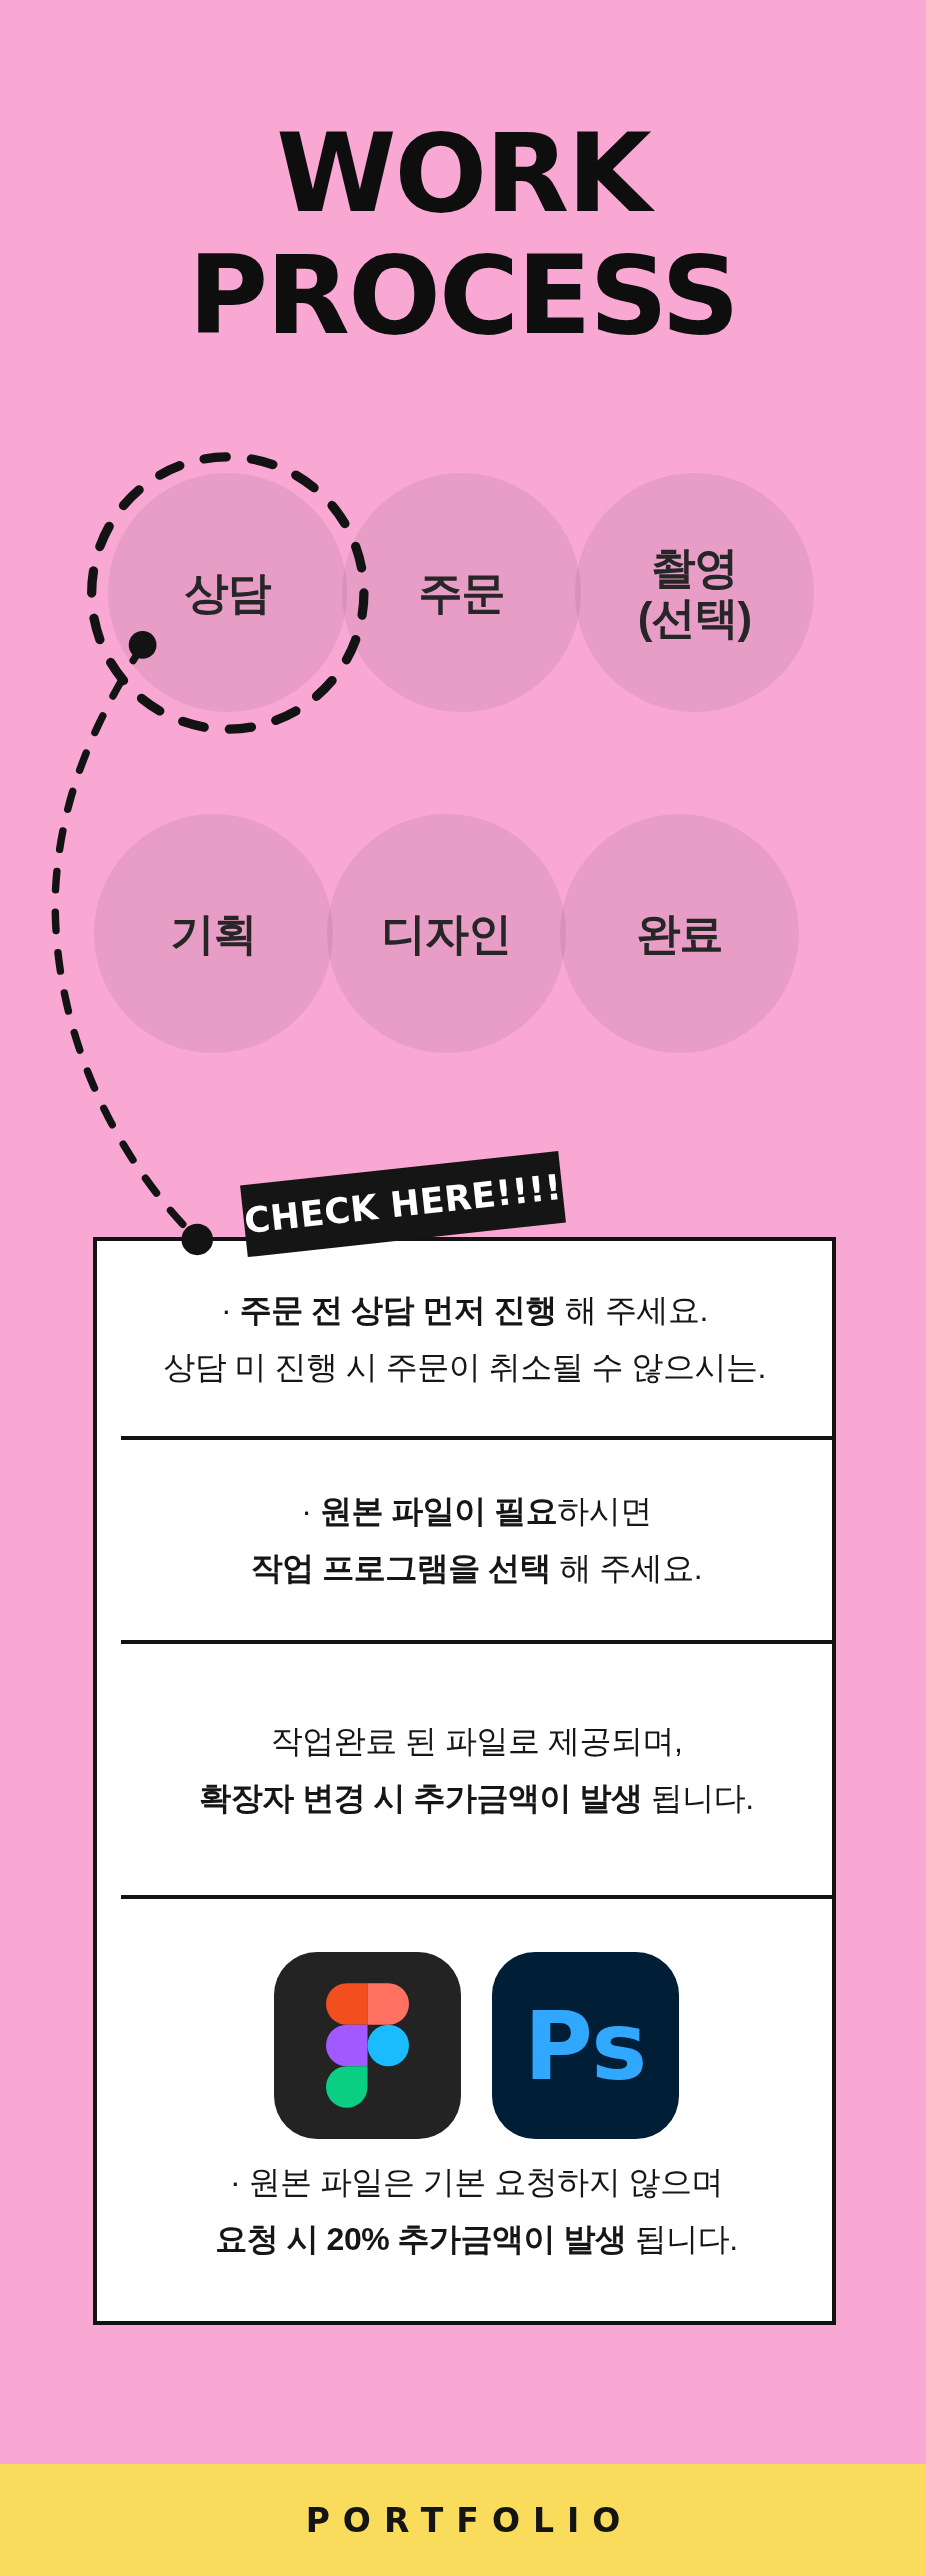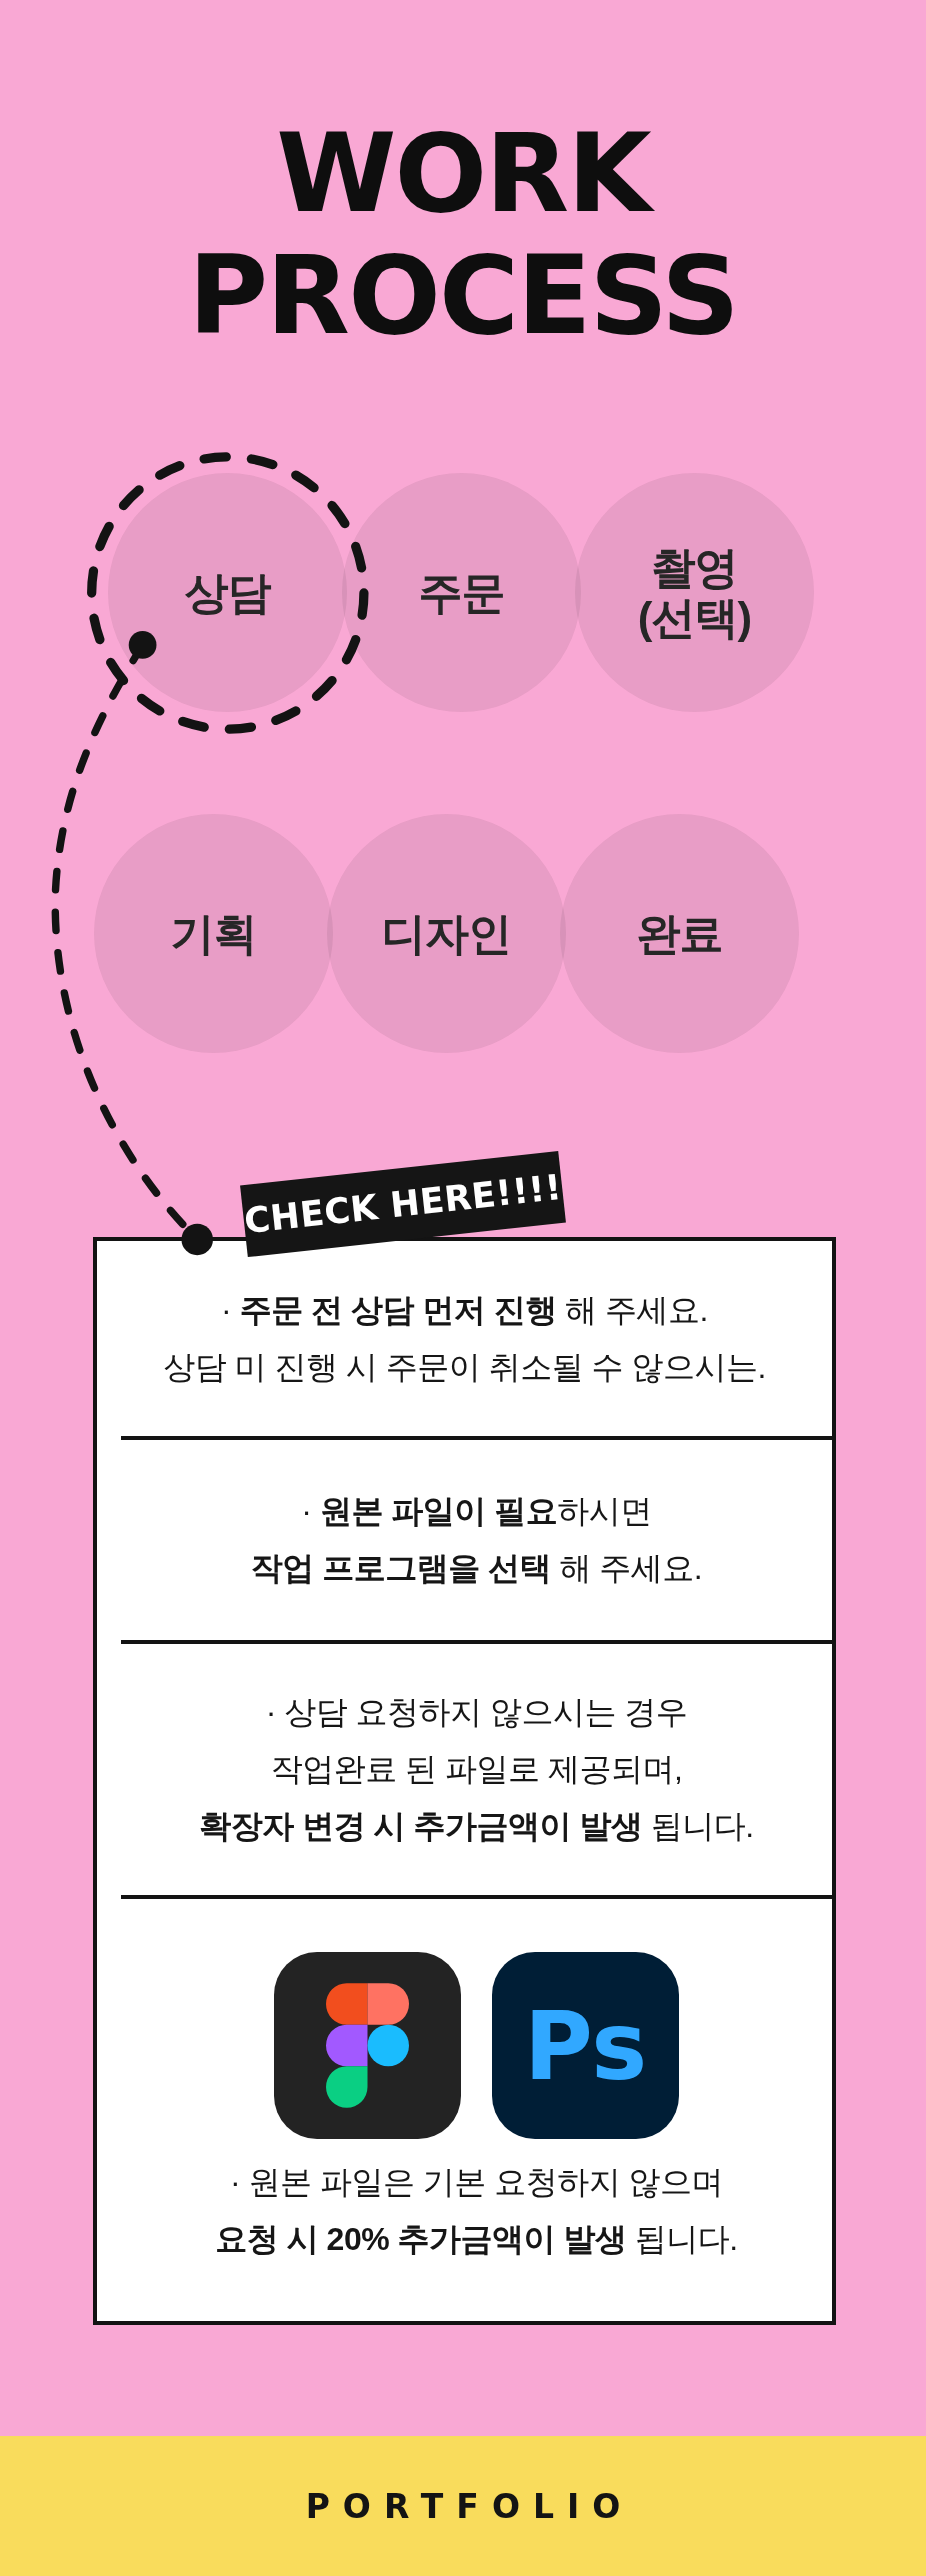--- a/index.html
+++ b/index.html
@@ -148,21 +148,21 @@
     line-height: 1;
     padding-top: 3.7px;
   }
 
   
   .footer {
     position: absolute;
     left: 0;
     bottom: 0;
     width: 100%;
-    height: 140px;
+    height: 112px;
     background: #f9dc5c;
     display: flex;
     align-items: center;
     justify-content: center;
     z-index: 3;
   }
   .footer span {
     font-family: "DejaVu Sans", sans-serif;
     font-size: 33px;
     font-weight: 700;
@@ -214,21 +214,20 @@
       <div class="note-line"><span>· </span><strong>주문 전 상담 먼저 진행</strong><span> 해 주세요.</span></div>
       <div class="note-line"><span>상담 미 진행 시 주문이 취소될 수 않으시는.</span><strong></strong><span></span></div>
     </div>
 
     <div class="note-section sec-2">
       <div class="note-line"><span>· </span><strong>원본 파일이 필요</strong><span>하시면</span></div>
       <div class="note-line"><span></span><strong>작업 프로그램을 선택</strong><span> 해 주세요.</span></div>
     </div>
 
     <div class="note-section sec-3">
-      <div class="note-line"><span>· 상담 요청하지 않으시는 경우</span><strong></strong><span></span></div>
       <div class="note-line"><span>작업완료 된 파일로 제공되며,</span><strong></strong><span></span></div>
       <div class="note-line"><span></span><strong>확장자 변경 시 추가금액이 발생</strong><span> 됩니다.</span></div>
     </div>
 
     <div class="note-section sec-4">
       <div class="app-icons">
         <div class="app-icon figma">
           <svg width="83" height="125" viewBox="0 0 38 57">
             <path fill="#f24e1e" d="M0 9.5A9.5 9.5 0 0 1 9.5 0H19v19H9.5A9.5 9.5 0 0 1 0 9.5z"></path>
             <path fill="#ff7262" d="M19 0h9.5a9.5 9.5 0 1 1 0 19H19V0z"></path>

